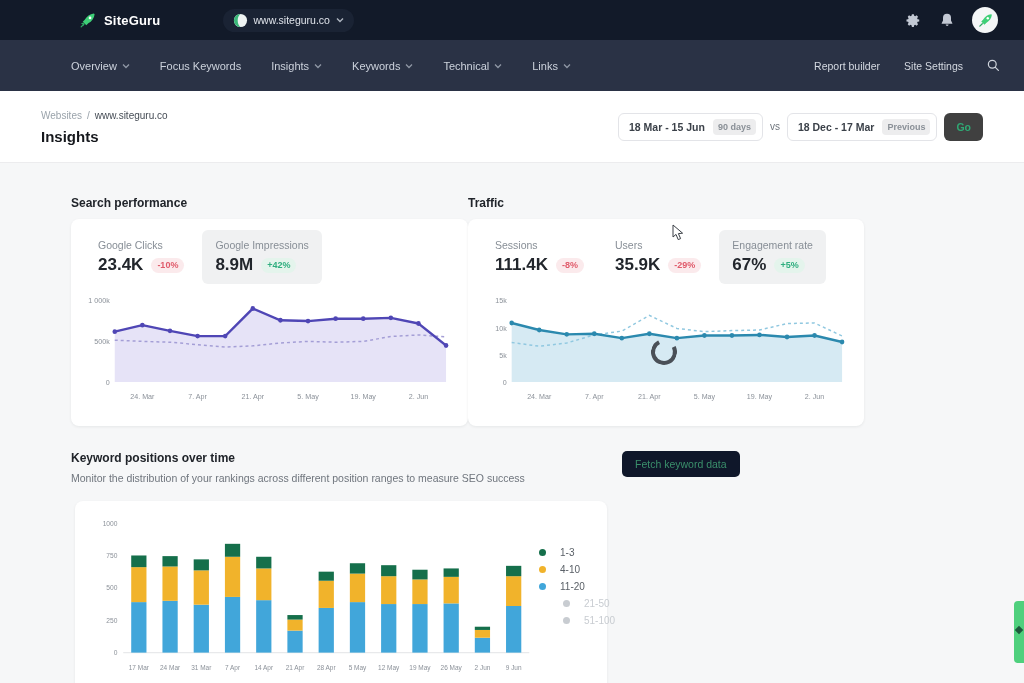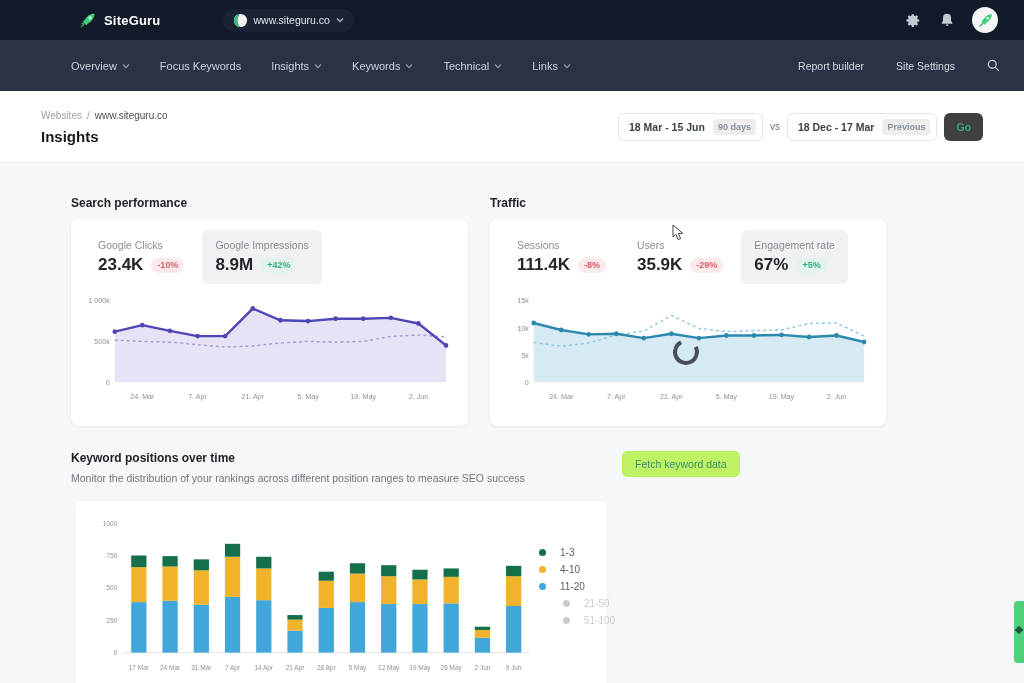--- a/index.html
+++ b/index.html
@@ -14,40 +14,40 @@
   .domain-pill { display:flex; align-items:center; gap:6px; margin-left:62px; background:#1a2334; border-radius:14px; padding:4px 10px; cursor:pointer; }
   .domain-pill span { color:#dfe3ea; font-size:10.5px; }
   .topbar-right { margin-left:auto; display:flex; align-items:center; gap:16px; }
   .icon-btn { width:18px; height:18px; display:flex; align-items:center; justify-content:center; cursor:pointer; }
   .avatar { width:26px; height:26px; border-radius:50%; background:#f4f6f7; display:flex; align-items:center; justify-content:center; cursor:pointer; overflow:hidden; }
 
   
   .navbar { height:51px; background:#2a3245; display:flex; align-items:center; padding:0 24px 0 71px; }
   .nav-items { display:flex; align-items:center; gap:30px; }
   .nav-item { display:flex; align-items:center; gap:5px; color:#ccd2dc; font-size:11px; cursor:pointer; white-space:nowrap; }
-  .navbar-right { margin-left:auto; display:flex; align-items:center; gap:32px; }
+  .navbar-right { margin-left:auto; display:flex; align-items:center; gap:24px; }
   .navbar-right .nav-link { color:#d4d9e1; font-size:10.5px; cursor:pointer; }
 
   
   .page-header { height:72px; background:#ffffff; border-bottom:1px solid #ececee; display:flex; align-items:center; padding:0 41px; }
   .crumb-block { display:flex; flex-direction:column; gap:7px; margin-top:2px; }
   .breadcrumb { font-size:10px; color:#9aa3ab; display:flex; gap:5px; }
   .breadcrumb .current { color:#454c55; }
   .breadcrumb .root { cursor:pointer; }
   .page-title { font-size:15px; font-weight:bold; color:#16181d; }
   .compare-controls { margin-left:auto; display:flex; align-items:center; gap:7px; }
   .date-pill { display:flex; align-items:center; gap:8px; background:#fff; border:1px solid #e3e4e8; border-radius:6px; padding:5px 6px 5px 10px; cursor:pointer;font-weight:bold; }
   .date-pill .range { font-size:10.5px; color:#3b4149; }
   .date-pill .mini-badge { font-size:9px; color:#8a9097; background:#ededee; border-radius:4px; padding:3px 5px; }
   .vs-label { font-size:10px; color:#6e747c; }
   .go-btn { background:#404040; color:#2fa873; font-size:10.5px; font-weight:bold; border:none; border-radius:6px; padding:8px 12px; cursor:pointer; }
 
   
   .content { padding:33px 0 0 71px; width:886px; }
-  .cards-row { display:flex; gap:22px; width:815px; }
+  .cards-row { display:flex; width:815px; }
   .card-col { display:flex; flex-direction:column; }
   .card-col.c1 { width:397px; } .card-col.c2 { width:396px; }
   .section-label { font-size:12px; font-weight:bold; color:#20242a; margin-bottom:9px; }
   .card { background:#fff; border-radius:8px; box-shadow:0 1px 3px rgba(20,24,31,.07); padding:11px 14px 8px 14px; height:207px; position:relative; }
   .metric-row { display:flex; gap:5px; }
   .tile { padding:9px 13px; border-radius:6px; cursor:pointer; }
   .tile.selected { background:#f0f1f2; }
   .tile-label { font-size:10.5px; color:#878e96; margin-bottom:4px; white-space:nowrap; }
   .tile-line { display:flex; align-items:center; gap:8px; }
   .tile-value { font-size:17px; font-weight:bold; color:#22262c; }
@@ -58,21 +58,21 @@
   .chart-wrap svg { display:block; width:100%; height:126px; }
 
   
   .spinner { position:absolute; left:180px; top:118px; width:26px; height:26px; border:4px solid #4a5057; border-top-color:transparent; border-radius:50%; transform:rotate(18deg); }
   .cursor { position:absolute; left:672px; top:224px; width:13px; height:17px; z-index:5; pointer-events:none; }
 
   
   .keywords-section { position:relative; margin-top:25px; width:815px; }
   .kw-title { font-size:12px; font-weight:bold; color:#20242a; margin-top:13px; }
   .kw-subtitle { font-size:10.5px; color:#6f757d; margin-top:7px; }
-  .fetch-btn { position:absolute; left:551px; top:0; background:#bef264; color:#3a8f6b; font-size:10.5px; border:none; border-radius:5px; padding:7px 13px; cursor:pointer; }
+  .fetch-btn { position:absolute; left:551px; top:0; background:#0f172a; color:#3a8f6b; font-size:10.5px; border:none; border-radius:5px; padding:7px 13px; cursor:pointer; }
   .kw-card { margin-left:4px; margin-top:17px; width:532px; height:215px; background:#fff; border-radius:8px; box-shadow:0 1px 3px rgba(20,24,31,.07); padding:14px 10px 0 12px; display:flex; }
   .kw-chart { width:448px; height:170px; }
   .kw-chart svg { width:448px; height:170px; display:block; }
   .kw-legend { margin-left:4px; margin-top:32px; display:flex; flex-direction:column; gap:6px; }
   .legend-item { display:flex; align-items:center; gap:14px; font-size:10px; color:#5a6067; cursor:pointer; white-space:nowrap; }
   .legend-item .dot { width:7px; height:7px; border-radius:50%; }
   .legend-item.inactive { color:#c8ccd1;padding-left:24px; }
 
   
   .chat-tab { position:absolute; right:0; top:601px; width:10px; height:62px; background:#4fd07d; border-radius:4px 0 0 4px; cursor:pointer; }

